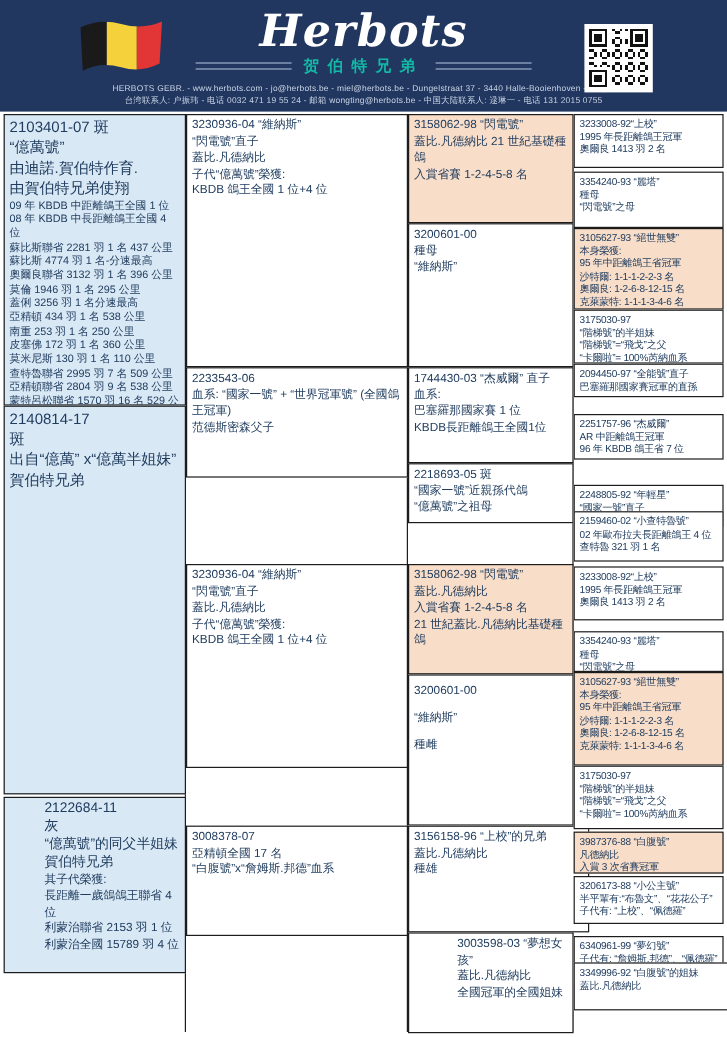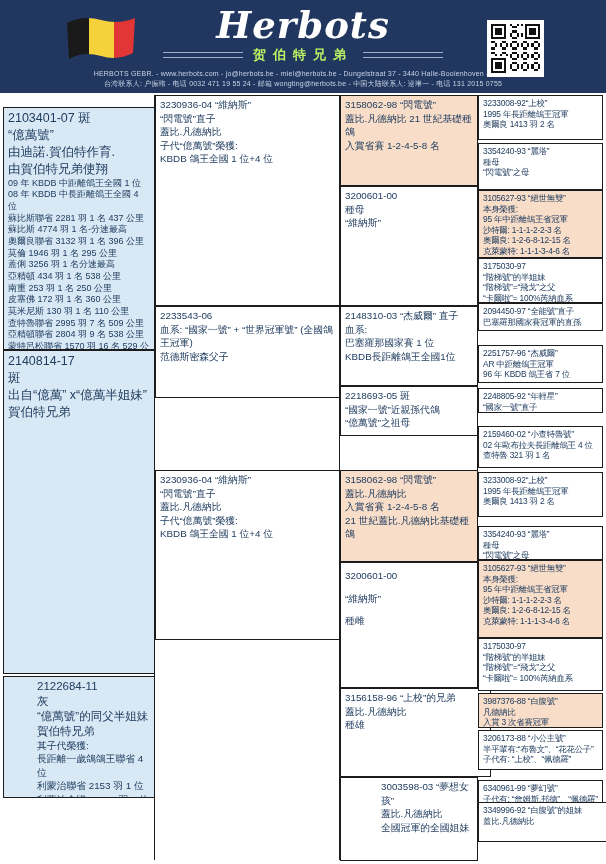--- a/index.html
+++ b/index.html
@@ -5,32 +5,32 @@
   html,body{margin:0;padding:0;background:#ffffff;}
   #page{position:relative;width:606px;height:864px;background:#ffffff;overflow:hidden;
         font-family:"Liberation Sans",sans-serif;color:#203d5f;}
   
   #header{position:absolute;left:0;top:0;width:606px;height:93px;background:#21375f;}
   #flag{position:absolute;left:63px;top:13px;width:76px;height:50px;}
   #logo{position:absolute;left:0;right:0;top:6px;text-align:center;}
   .logo-script{font-family:"DejaVu Serif",serif;font-style:italic;font-weight:bold;
                color:#ffffff;font-size:37px;line-height:1.05;letter-spacing:1px;}
   .logo-sub{display:flex;justify-content:center;align-items:center;gap:10px;margin-top:1px;}
-  .logo-sub .cn{color:#bef264;font-size:13px;letter-spacing:7px;font-weight:bold;}
+  .logo-sub .cn{color:#14b8a6;font-size:13px;letter-spacing:7px;font-weight:bold;}
   .rule{width:80px;height:4px;border-top:1px solid #9fb0cc;border-bottom:1px solid #9fb0cc;}
   .contact{position:absolute;left:0;right:0;text-align:center;color:#c9d4e6;
            font-size:7px;letter-spacing:.2px;white-space:nowrap;}
   #contact1{top:69px;} #contact2{top:79px;}
   #qr{position:absolute;right:62px;top:20px;width:57px;height:57px;background:#ffffff;padding:2px;box-sizing:border-box;}
   
   #grid{position:absolute;left:0;top:0;width:606px;height:864px;}
   .vline{position:absolute;width:1px;top:95px;bottom:4px;background:#1c1c1c;}
   .box{position:absolute;box-sizing:border-box;border:1px solid #1c1c1c;background:#ffffff;
        padding:2px 4px;overflow:hidden;}
-  .bg-blue{background:#d9e8f5;margin-top:12px;}
+  .bg-blue{background:#d9e8f5;}
   .bg-pink{background:#f8ddc8;}
   .bg-white{background:#ffffff;}
   .ln{white-space:normal;}
   .s-lg{font-size:12.5px;line-height:1.35;}
   .s-md{font-size:11.5px;line-height:1.3;}
   .s-df{font-size:9.8px;line-height:1.38;}
   .s-sm{font-size:9px;line-height:1.3;}
   .s-xs{font-size:8.4px;line-height:1.25;letter-spacing:-0.2px;}
   .loose .ln{line-height:2.3;}
 </style>
@@ -213,21 +213,21 @@
         <div class="ln s-sm">查特魯聯省 2995 羽 7 名 509 公里</div>
         <div class="ln s-sm">亞精頓聯省 2804 羽 9 名 538 公里</div>
         <div class="ln s-sm">蒙特呂松聯省 1570 羽 16 名 529 公里</div>
       </div>
       <div class="box bg-blue" style="left: 3px; top: 338px; width: 152px; height: 324px;">
         <div class="ln s-lg">2140814-17</div>
         <div class="ln s-lg">斑</div>
         <div class="ln s-lg">出自“億萬” x“億萬半姐妹”</div>
         <div class="ln s-lg">賀伯特兄弟</div>
       </div>
-      <div class="box bg-blue" style="left: 3px; top: 664px; width: 152px; height: 122px; padding-left: 33px;">
+      <div class="box bg-blue" style="left: 3px; top: 664px; width: 152px; height: 147px; padding-left: 33px;">
         <div class="ln s-md">2122684-11</div>
         <div class="ln s-md">灰</div>
         <div class="ln s-md">“億萬號”的同父半姐妹</div>
         <div class="ln s-md">賀伯特兄弟</div>
         <div class="ln s-df">其子代榮獲:</div>
         <div class="ln s-df">長距離一歲鴿鴿王聯省 4 位</div>
         <div class="ln s-df">利蒙治聯省 2153 羽 1 位</div>
         <div class="ln s-df">利蒙治全國 15789 羽 4 位</div>
       </div>
       <div class="box bg-white" style="left: 155px; top: 95px; width: 185px; height: 211px;">
@@ -242,32 +242,37 @@
         <div class="ln s-df">血系: “國家一號” + “世界冠軍號” (全國鴿王冠軍)</div>
         <div class="ln s-df">范德斯密森父子</div>
       </div>
       <div class="box bg-white" style="left: 155px; top: 470px; width: 185px; height: 170px;">
         <div class="ln s-df">3230936-04 “維納斯”</div>
         <div class="ln s-df">“閃電號”直子</div>
         <div class="ln s-df">蓋比.凡德納比</div>
         <div class="ln s-df">子代“億萬號”榮獲:</div>
         <div class="ln s-df">KBDB 鴿王全國 1 位+4 位</div>
       </div>
+      <div class="box bg-white" style="left: 155px; top: 688px; width: 185px; height: 92px;">
+        <div class="ln s-df">3008378-07</div>
+        <div class="ln s-df">亞精頓全國 17 名</div>
+        <div class="ln s-df">“白腹號”x“詹姆斯.邦德”血系</div>
+      </div>
       <div class="box bg-pink" style="left: 340px; top: 95px; width: 138px; height: 91px;">
         <div class="ln s-df">3158062-98 “閃電號”</div>
         <div class="ln s-df">蓋比.凡德納比 21 世紀基礎種鴿</div>
         <div class="ln s-df">入賞省賽 1-2-4-5-8 名</div>
       </div>
       <div class="box bg-white" style="left: 340px; top: 186px; width: 138px; height: 120px;">
         <div class="ln s-df">3200601-00</div>
         <div class="ln s-df">種母</div>
         <div class="ln s-df">“維納斯”</div>
       </div>
       <div class="box bg-white" style="left: 340px; top: 306px; width: 138px; height: 80px;">
-        <div class="ln s-df">2148310-03 “杰威爾” 直子</div>
+        <div class="ln s-df">1744430-03 “杰威爾” 直子</div>
         <div class="ln s-df">血系:</div>
         <div class="ln s-df">巴塞羅那國家賽 1 位</div>
         <div class="ln s-df">KBDB長距離鴿王全國1位</div>
       </div>
       <div class="box bg-white" style="left: 340px; top: 386px; width: 138px; height: 50px;">
         <div class="ln s-df">2218693-05 斑</div>
         <div class="ln s-df">“國家一號”近親孫代鴿</div>
         <div class="ln s-df">“億萬號”之祖母</div>
       </div>
       <div class="box bg-pink" style="left: 340px; top: 470px; width: 138px; height: 92px;">
@@ -317,21 +322,21 @@
       </div>
       <div class="box bg-white" style="left: 478px; top: 303px; width: 125px; height: 28px;">
         <div class="ln s-xs">2094450-97 “全能號”直子</div>
         <div class="ln s-xs">巴塞羅那國家賽冠軍的直孫</div>
       </div>
       <div class="box bg-white" style="left: 478px; top: 345px; width: 125px; height: 38px;">
         <div class="ln s-xs">2251757-96 “杰威爾”</div>
         <div class="ln s-xs">AR 中距離鴿王冠軍</div>
         <div class="ln s-xs">96 年 KBDB 鴿王省 7 位</div>
       </div>
-      <div class="box bg-white" style="left: 478px; top: 388px; width: 125px; height: 25px;">
+      <div class="box bg-white" style="left: 478px; top: 404px; width: 125px; height: 35px;">
         <div class="ln s-xs">2248805-92 “年輕星”</div>
         <div class="ln s-xs">“國家一號”直子</div>
       </div>
       <div class="box bg-white" style="left: 478px; top: 426px; width: 125px; height: 42px;">
         <div class="ln s-xs">2159460-02 “小查特魯號”</div>
         <div class="ln s-xs">02 年歐布拉夫長距離鴿王 4 位</div>
         <div class="ln s-xs">查特魯 321 羽 1 名</div>
       </div>
       <div class="box bg-white" style="left: 478px; top: 472px; width: 125px; height: 45px;">
         <div class="ln s-xs">3233008-92“上校”</div>

